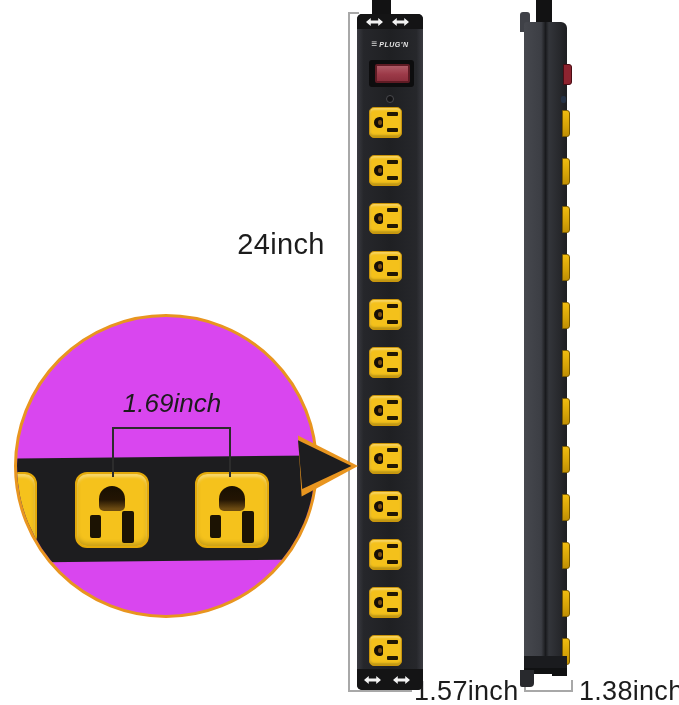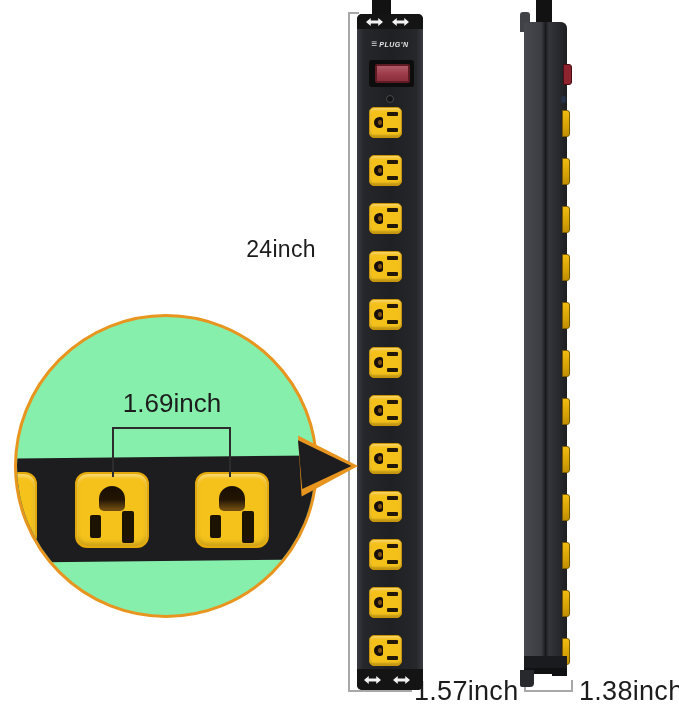--- a/index.html
+++ b/index.html
@@ -47,21 +47,21 @@
   .side-dot{position:absolute;left:561px;top:96px;width:5px;height:7px;background:#253246;border-radius:2px;}
   .side-outlet-column{position:absolute;left:562px;top:110px;width:9px;height:560px;}
   .s-bump{position:absolute;left:0;width:8px;height:27px;border-radius:0 3px 3px 0;box-sizing:border-box;
     background:linear-gradient(180deg,#f0bb10 0%,#d6a308 60%,#c08f04 100%);border:1px solid #7c5c00;}
   .side-cap{position:absolute;left:524px;top:656px;width:43px;height:16px;background:#1a1b1e;}
   .side-bottom-edge{position:absolute;left:524px;top:668px;width:43px;height:6px;background:#101112;}
   .side-foot{position:absolute;left:520px;top:670px;width:14px;height:17px;background:#28292d;border-radius:0 0 4px 2px;}
   .side-step{position:absolute;left:552px;top:670px;width:15px;height:6px;background:#101112;}
   
   .callout-circle{position:absolute;left:14px;top:314px;width:304px;height:304px;border-radius:50%;
-    border:3px solid #E8951F;background:#86efac;overflow:hidden;box-sizing:border-box;z-index:4;}
+    border:3px solid #E8951F;background:#d946ef;overflow:hidden;box-sizing:border-box;z-index:4;font-style:italic;}
   .callout-band{position:absolute;left:-12px;right:-12px;top:140px;height:104px;background:#1d1d1f;transform:rotate(-.6deg);}
   .callout-outlets{position:absolute;left:0;top:0;right:0;bottom:0;}
   .c-outlet{position:absolute;top:155px;width:74px;height:76px;background:#F5C21C;border-radius:12px;
     border:2px solid #E3A90A;box-sizing:border-box;
     box-shadow:inset 0 3px 3px rgba(255,255,255,.35),inset 0 -3px 4px rgba(0,0,0,.18);}
   .c-ground{position:absolute;left:50%;transform:translateX(-50%);top:12px;width:26px;height:25px;
     border-radius:13px 13px 5px 5px;
     background:linear-gradient(180deg,#181002 0%,#231503 55%,#6e4c12 92%);}
   .c-slot{position:absolute;background:#1c1303;border-radius:2px;}
   .c-left{left:13px;top:41px;width:11px;height:23px;}
@@ -76,21 +76,21 @@
 <body>
 
 <div class="canvas">
 
   <div>
     <div class="dim" style="left:348px;top:12px;width:2px;height:680px;"></div>
     <div class="dim" style="left:348px;top:12px;width:11px;height:2px;"></div>
     <div class="dim" style="left:348px;top:690px;width:64px;height:2px;"></div>
     <div class="dim" style="left:410px;top:680px;width:2px;height:12px;"></div>
   </div>
-  <div class="dim-label" style="left:225px;top:236px;width:112px;text-align:center;font-size:23px;">24inch</div>
+  <div class="dim-label" style="left:225px;top:228px;width:112px;text-align:center;font-size:29px;">24inch</div>
 
   <div>
     <div class="dim" style="left:524px;top:680px;width:2px;height:12px;"></div>
     <div class="dim" style="left:524px;top:690px;width:49px;height:2px;"></div>
     <div class="dim" style="left:571px;top:680px;width:2px;height:12px;"></div>
   </div>
 
   <div class="dim-label" style="left:414px;top:676px;">1.57inch</div>
   <div class="dim-label" style="left:579px;top:676px;">1.38inch</div>
 

